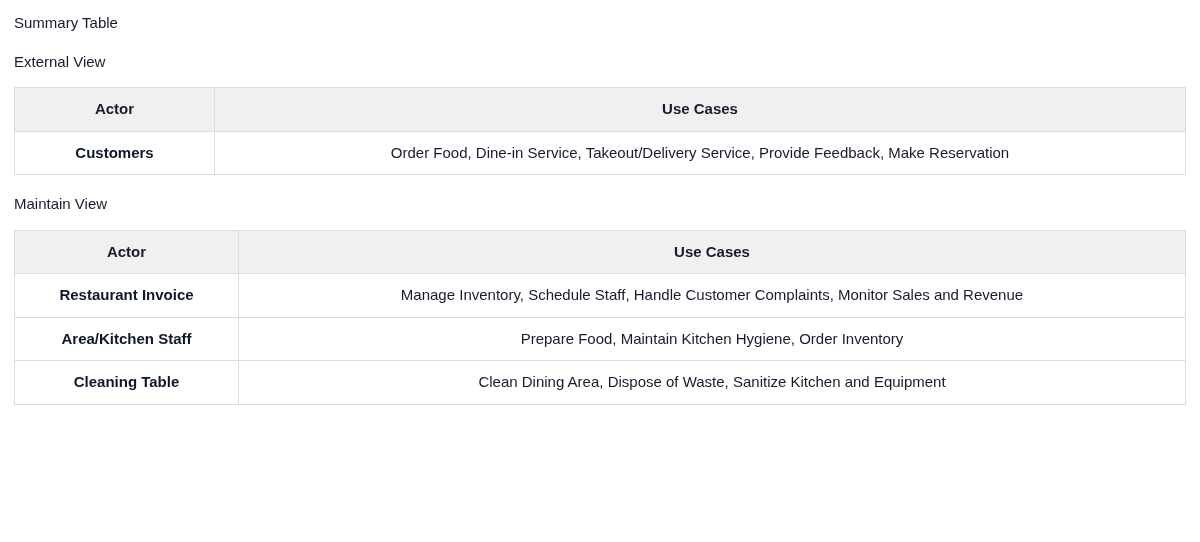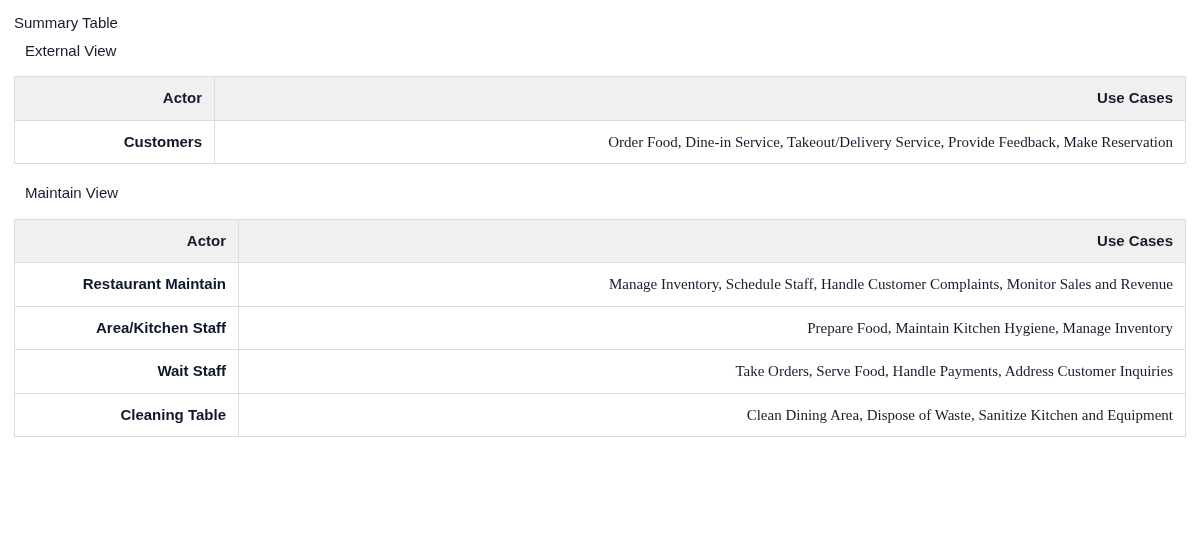--- a/index.html
+++ b/index.html
@@ -9,56 +9,55 @@
       font-family: -apple-system, BlinkMacSystemFont, "Segoe UI", Helvetica, Arial, sans-serif;
       margin: 0;
       padding: 12px 14px;
       background: #ffffff;
       color: #1a1a2e;
       font-size: 15px;
       line-height: 1.5;
     }
     .section-title {
       color: #1a1a2e;
-      margin: 0 0 5px 0;
+      margin: 0 0 16px 0;
       font-size: 15px;
       font-weight: 400;
     }
     .subheading {
       color: #1a1a2e;
-      margin: 0 0 14px 11px;
+      margin: 0 0 14px 0;
       font-size: 15px;
       font-weight: 400;
     }
     table {
       width: 100%;
       border-collapse: collapse;
       margin-bottom: 18px;
       table-layout: fixed;
     }
     th, td {
       border: 1px solid #dcdcdc;
       padding: 10px 12px;
-      text-align: right;
+      text-align: center;
       vertical-align: middle;
       font-size: 15px;
     }
     th {
       background: #f0f0f0;
       font-weight: 700;
       color: #1a1a2e;
     }
     td.actor-cell {
       font-weight: 700;
       color: #0f172a;
     }
     td.usecases-cell {
       font-weight: 400;
       color: #1a1a2e;
-      font-family: Liberation Serif, serif;
     }
     .table-external th:first-child,
     .table-external td:first-child {
       width: 200px;
     }
     .table-internal th:first-child,
     .table-internal td:first-child {
       width: 224px;
     }
   </style>
@@ -87,29 +86,25 @@
 
 <table class="table-internal">
   <thead>
     <tr>
       <th>Actor</th>
       <th>Use Cases</th>
     </tr>
   </thead>
   <tbody>
     <tr>
-      <td class="actor-cell">Restaurant Maintain</td>
+      <td class="actor-cell">Restaurant Invoice</td>
       <td class="usecases-cell">Manage Inventory, Schedule Staff, Handle Customer Complaints, Monitor Sales and Revenue</td>
     </tr>
     <tr>
       <td class="actor-cell">Area/Kitchen Staff</td>
-      <td class="usecases-cell">Prepare Food, Maintain Kitchen Hygiene, Manage Inventory</td>
-    </tr>
-    <tr>
-      <td class="actor-cell">Wait Staff</td>
-      <td class="usecases-cell">Take Orders, Serve Food, Handle Payments, Address Customer Inquiries</td>
+      <td class="usecases-cell">Prepare Food, Maintain Kitchen Hygiene, Order Inventory</td>
     </tr>
     <tr>
       <td class="actor-cell">Cleaning Table</td>
       <td class="usecases-cell">Clean Dining Area, Dispose of Waste, Sanitize Kitchen and Equipment</td>
     </tr>
   </tbody>
 </table>
 
 </body></html>

